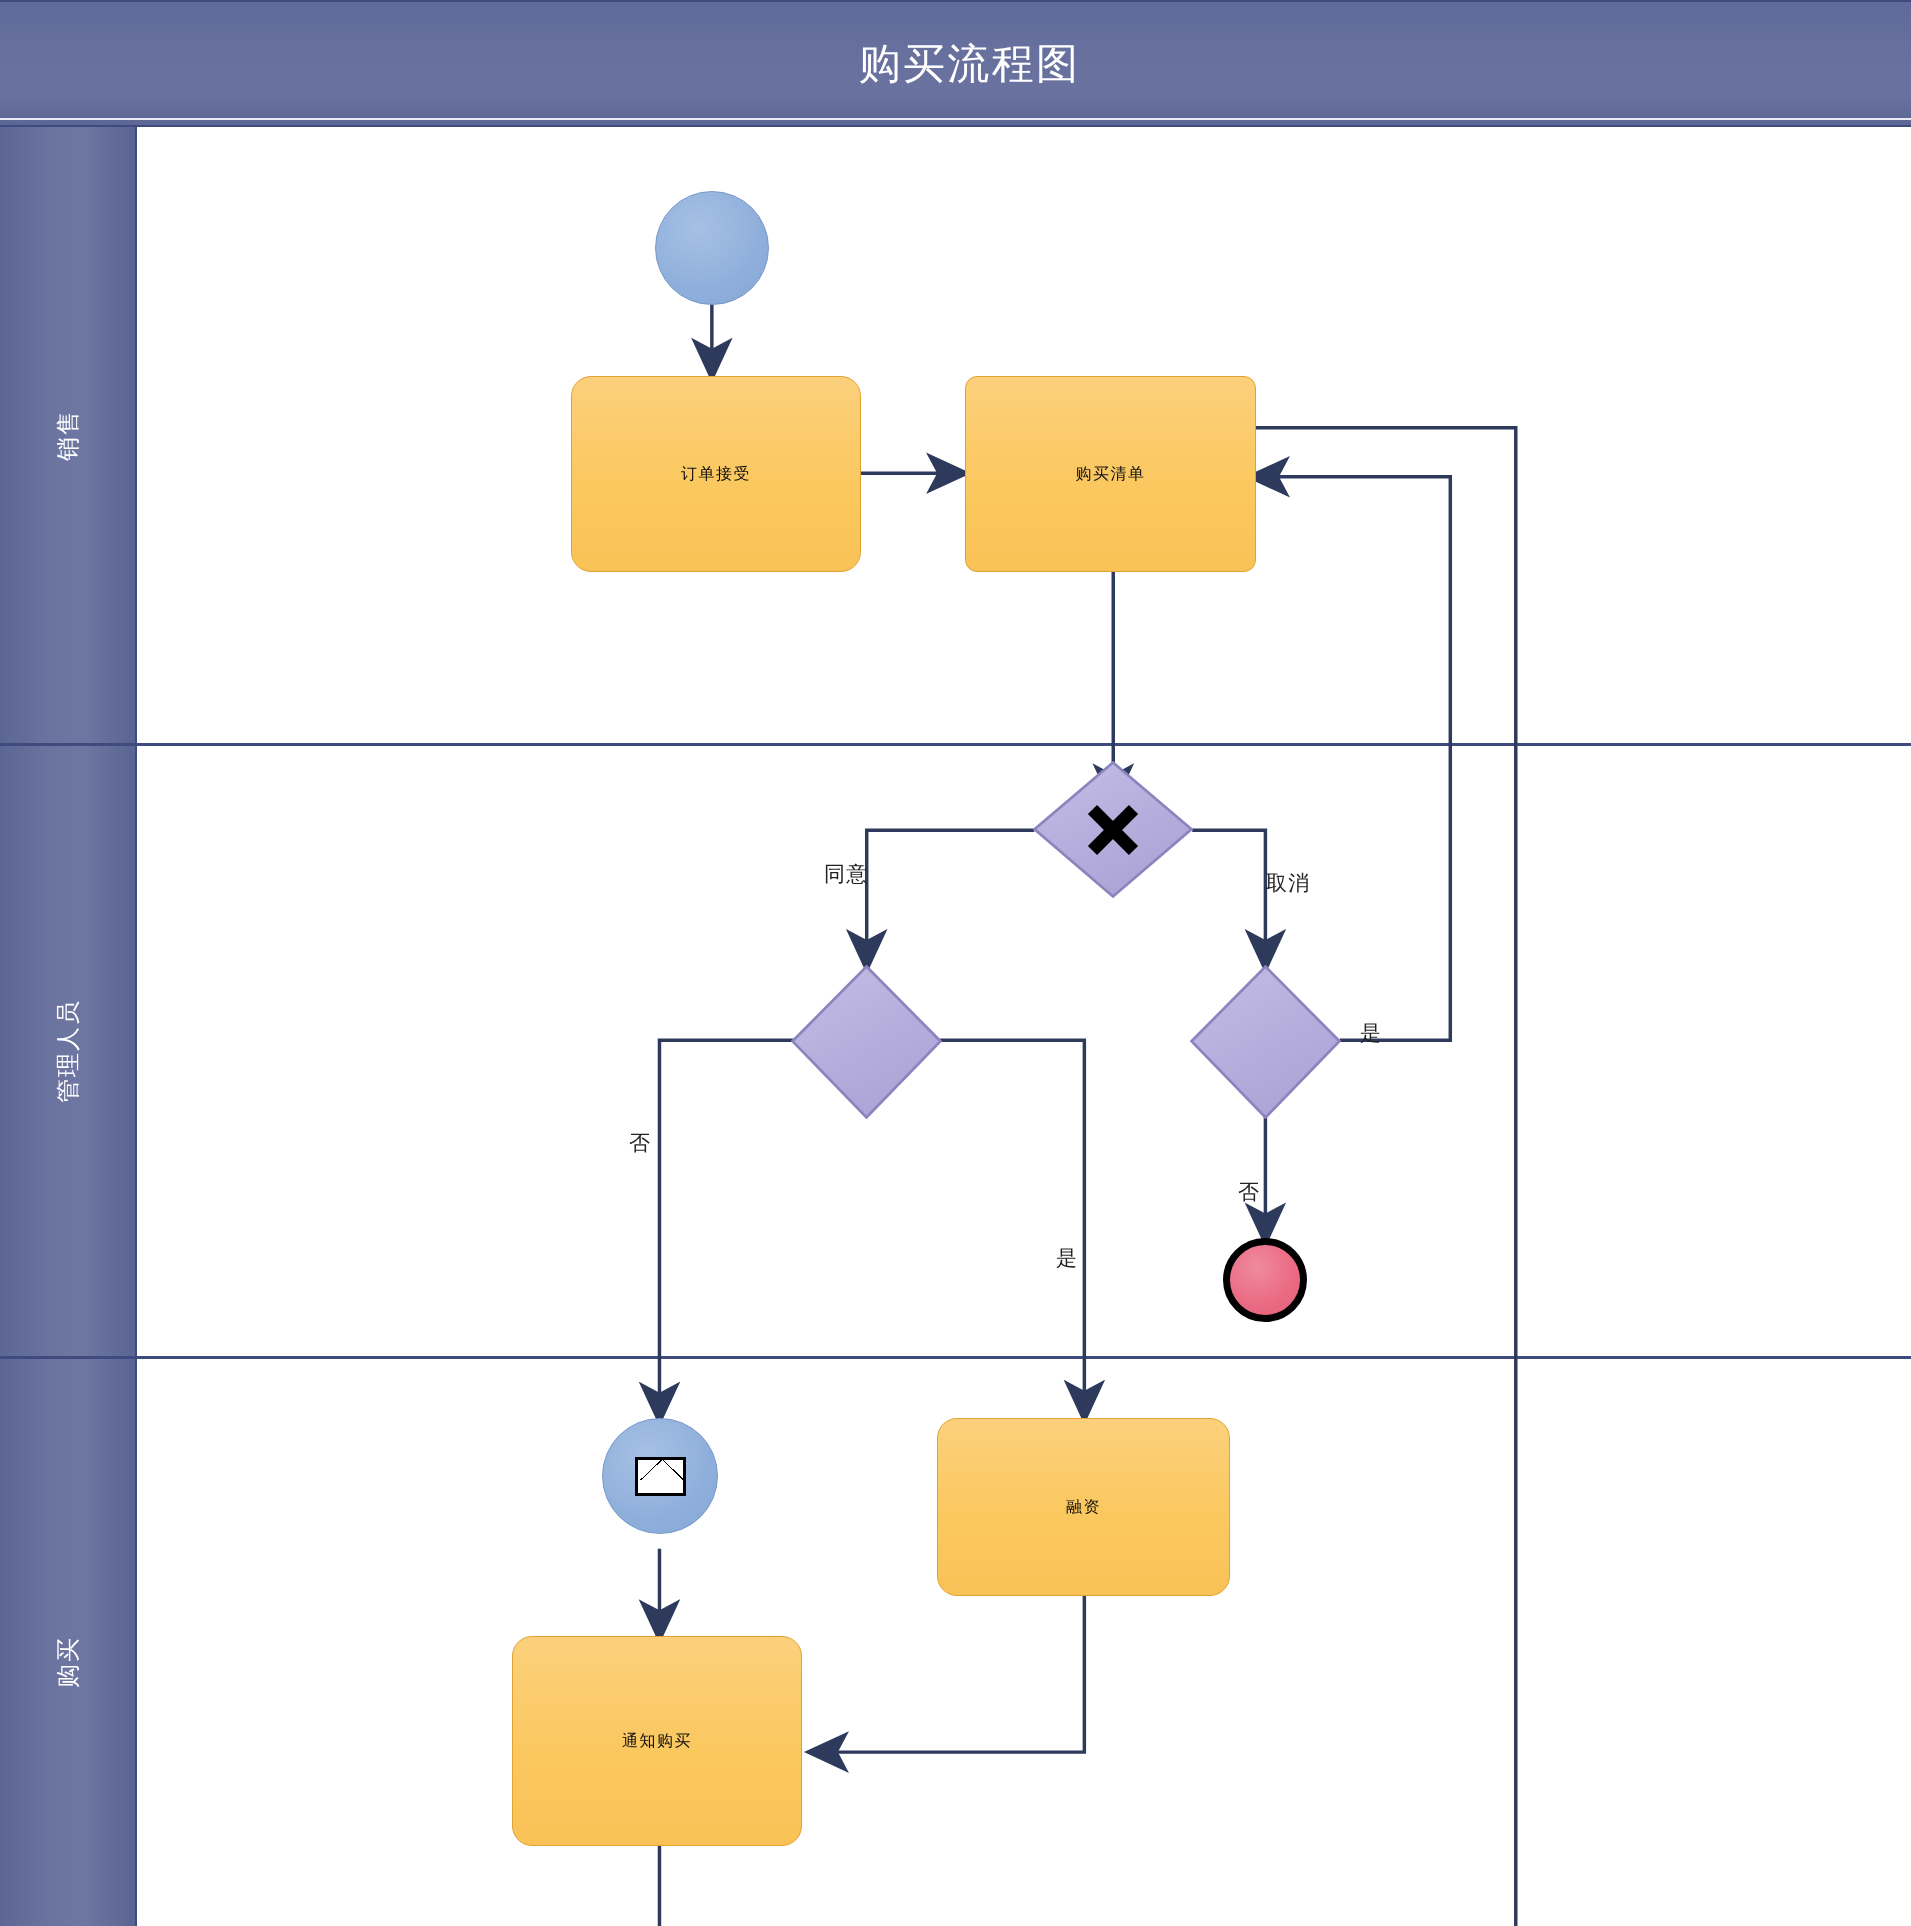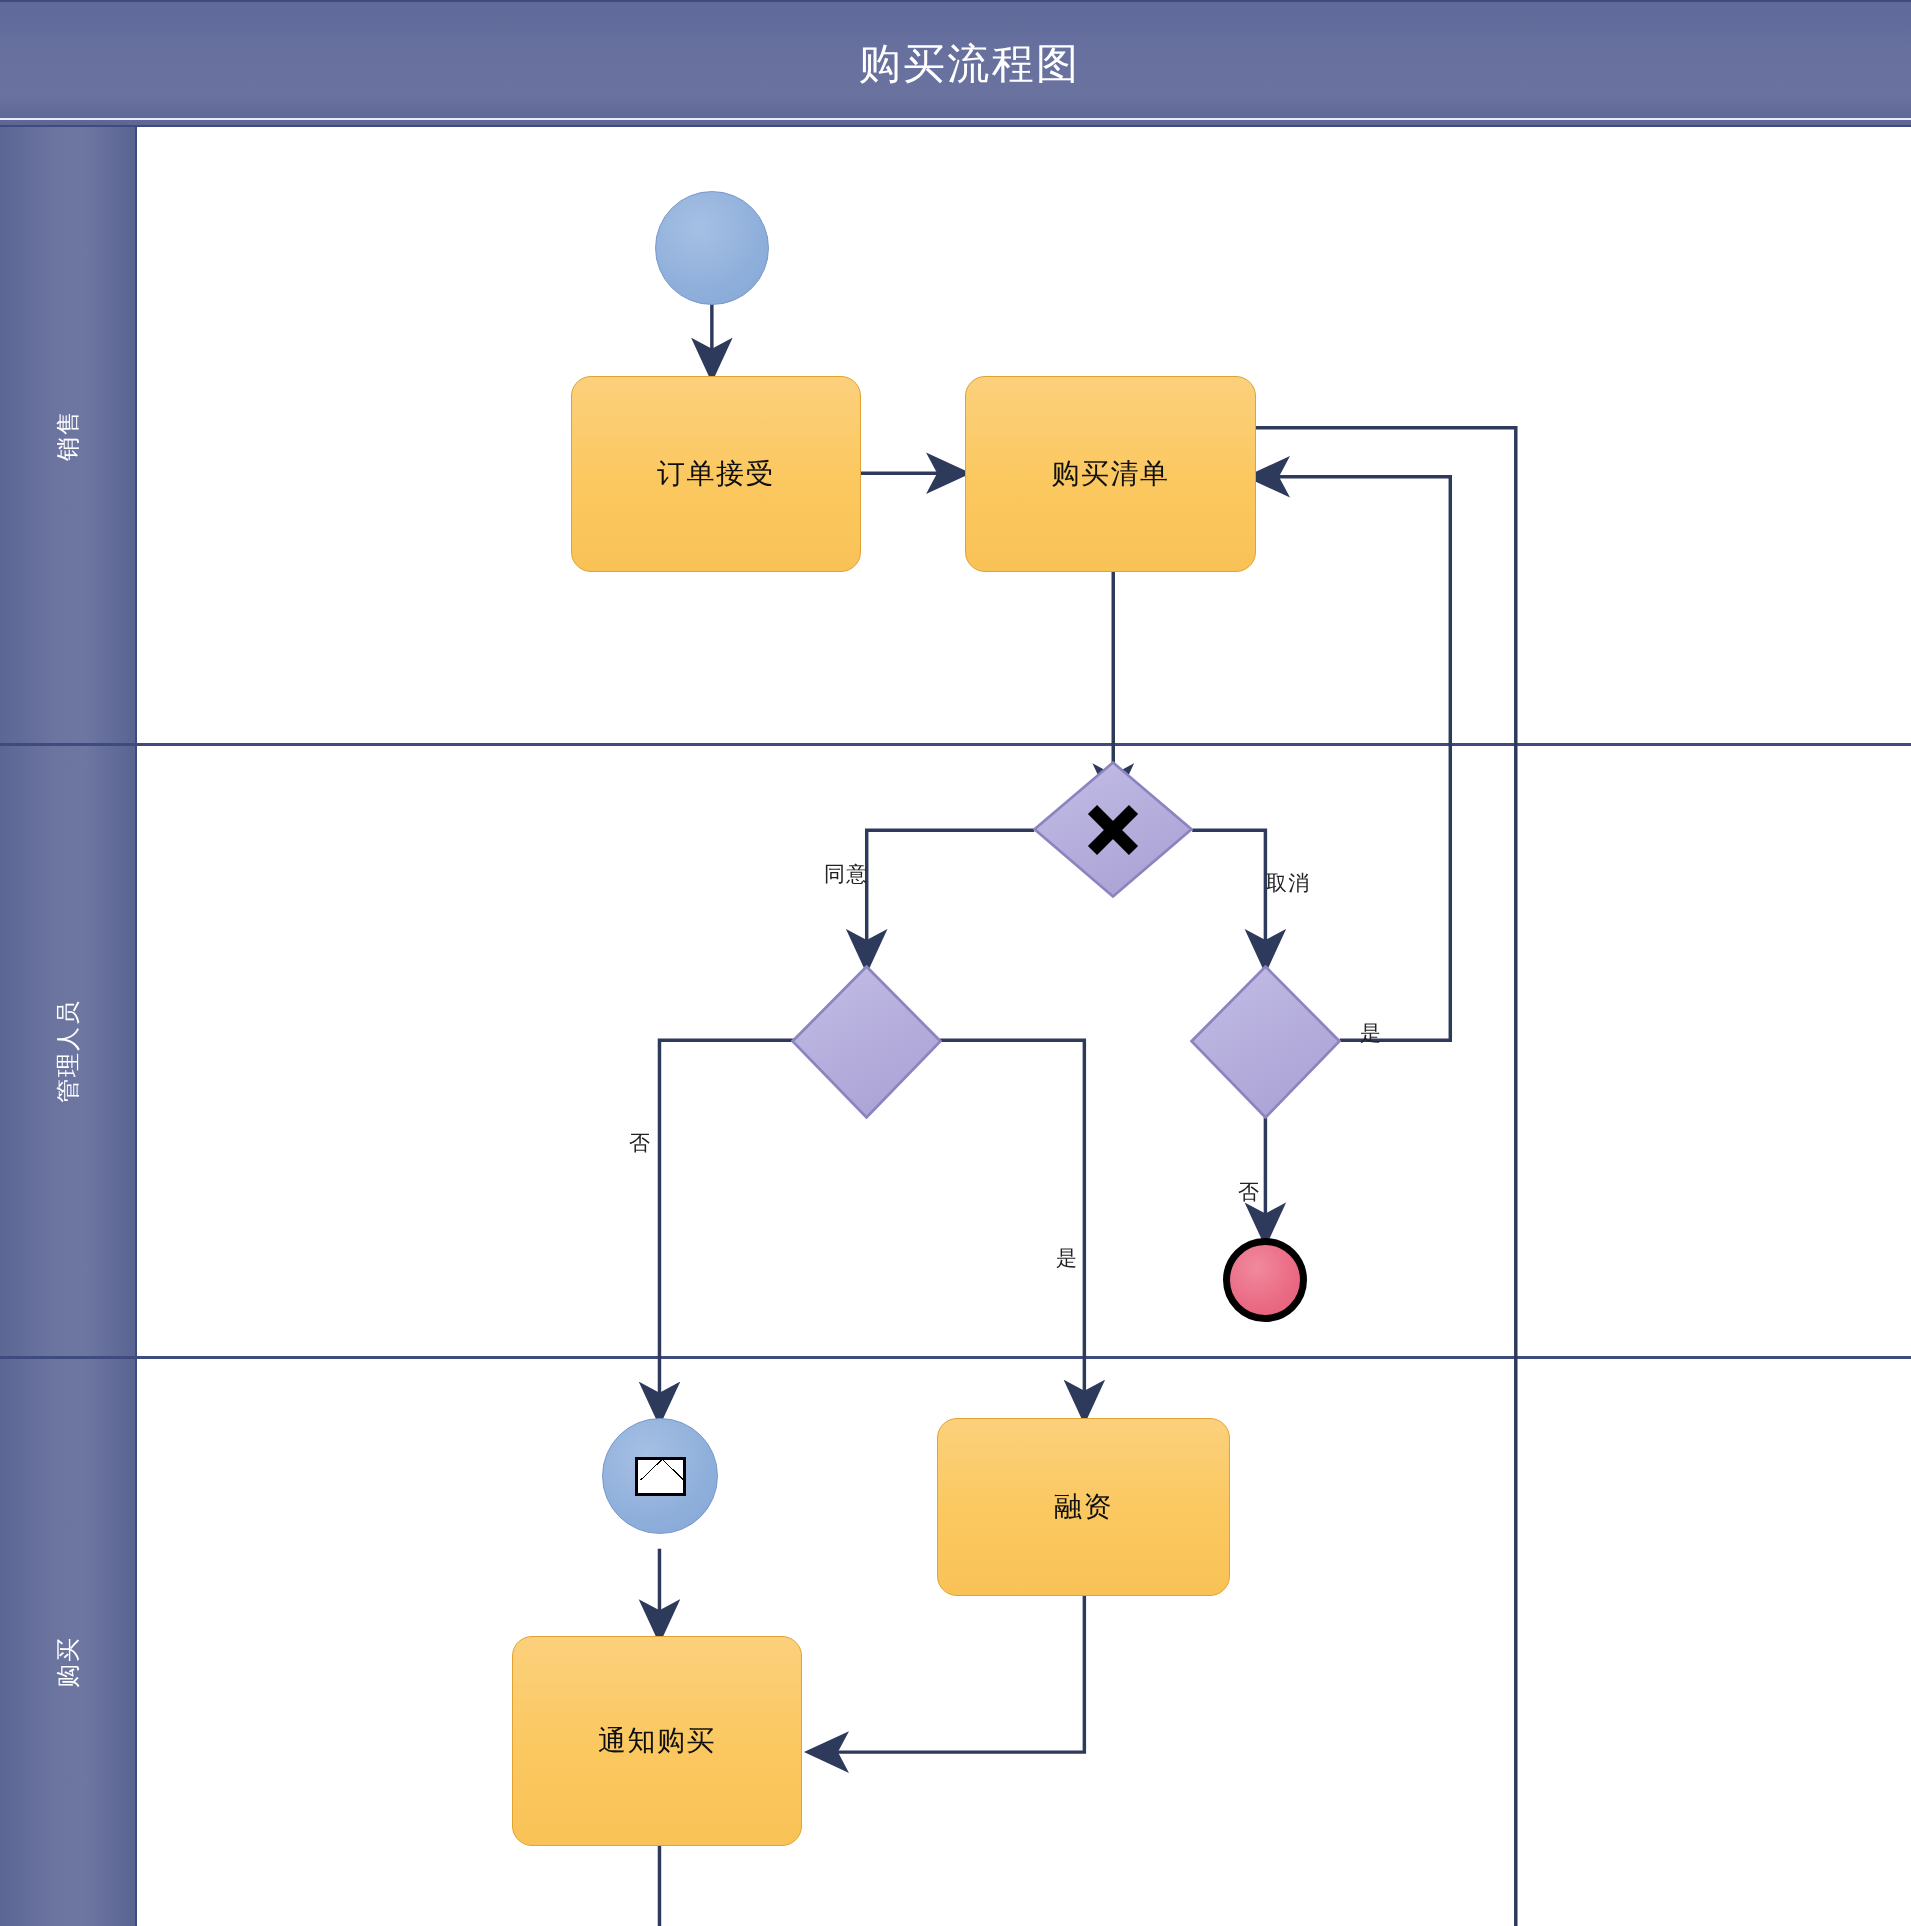--- a/index.html
+++ b/index.html
@@ -46,21 +46,21 @@
   
   #wires{position:absolute;left:0;top:0;width:1911px;height:2703px;pointer-events:none;}
 
   
   .node{position:absolute;box-sizing:border-box;}
 
   .task{
     background:linear-gradient(180deg,#fcd07c 0%,#fbc85f 55%,#f9c257 100%);
     border:1.9px solid #e0a231;border-radius:20px;
     display:flex;align-items:center;justify-content:center;
-    color:#101010;font-size:28px;letter-spacing:1.5px;
+    color:#101010;font-size:16px;letter-spacing:1.5px;
   }
 
   .event{
     border-radius:50%;
     display:flex;align-items:center;justify-content:center;
   }
   .event-start{
     background:radial-gradient(circle at 38% 32%,#a6c0e4 0%,#8fafdb 60%,#85a6d6 100%);
     border:1.9px solid #7799cb;
   }
@@ -177,21 +177,21 @@
       <path d="M3478,2700 L3765,2700 L3765,1237 L3250,1237"></path>
     </g>
   </svg>
 
   <div class="node event event-start" style="left:655px;top:191px;width:114px;height:114px;"></div>
 
   <div class="node task" style="left:571px;top:376px;width:290px;height:196px;">
     <span>订单接受</span>
   </div>
 
-  <div class="node task" style="left:965px;top:376px;width:291px;height:196px;">
+  <div class="node task" style="left:965px;top:376px;width:291px;height:196px;border-radius:12px;">
     <span>购买清单</span>
   </div>
 
   <div class="gateway" style="left:1033px;top:761px;width:160px;height:137px;">
     <svg class="diamond" viewBox="0 0 416 355" preserveAspectRatio="none">
       <defs>
         <linearGradient id="gwg1" x1="0" y1="0" x2="0.55" y2="1">
           <stop offset="0" stop-color="#c3bde6"></stop>
           <stop offset="1" stop-color="#aba4d6"></stop>
         </linearGradient>

